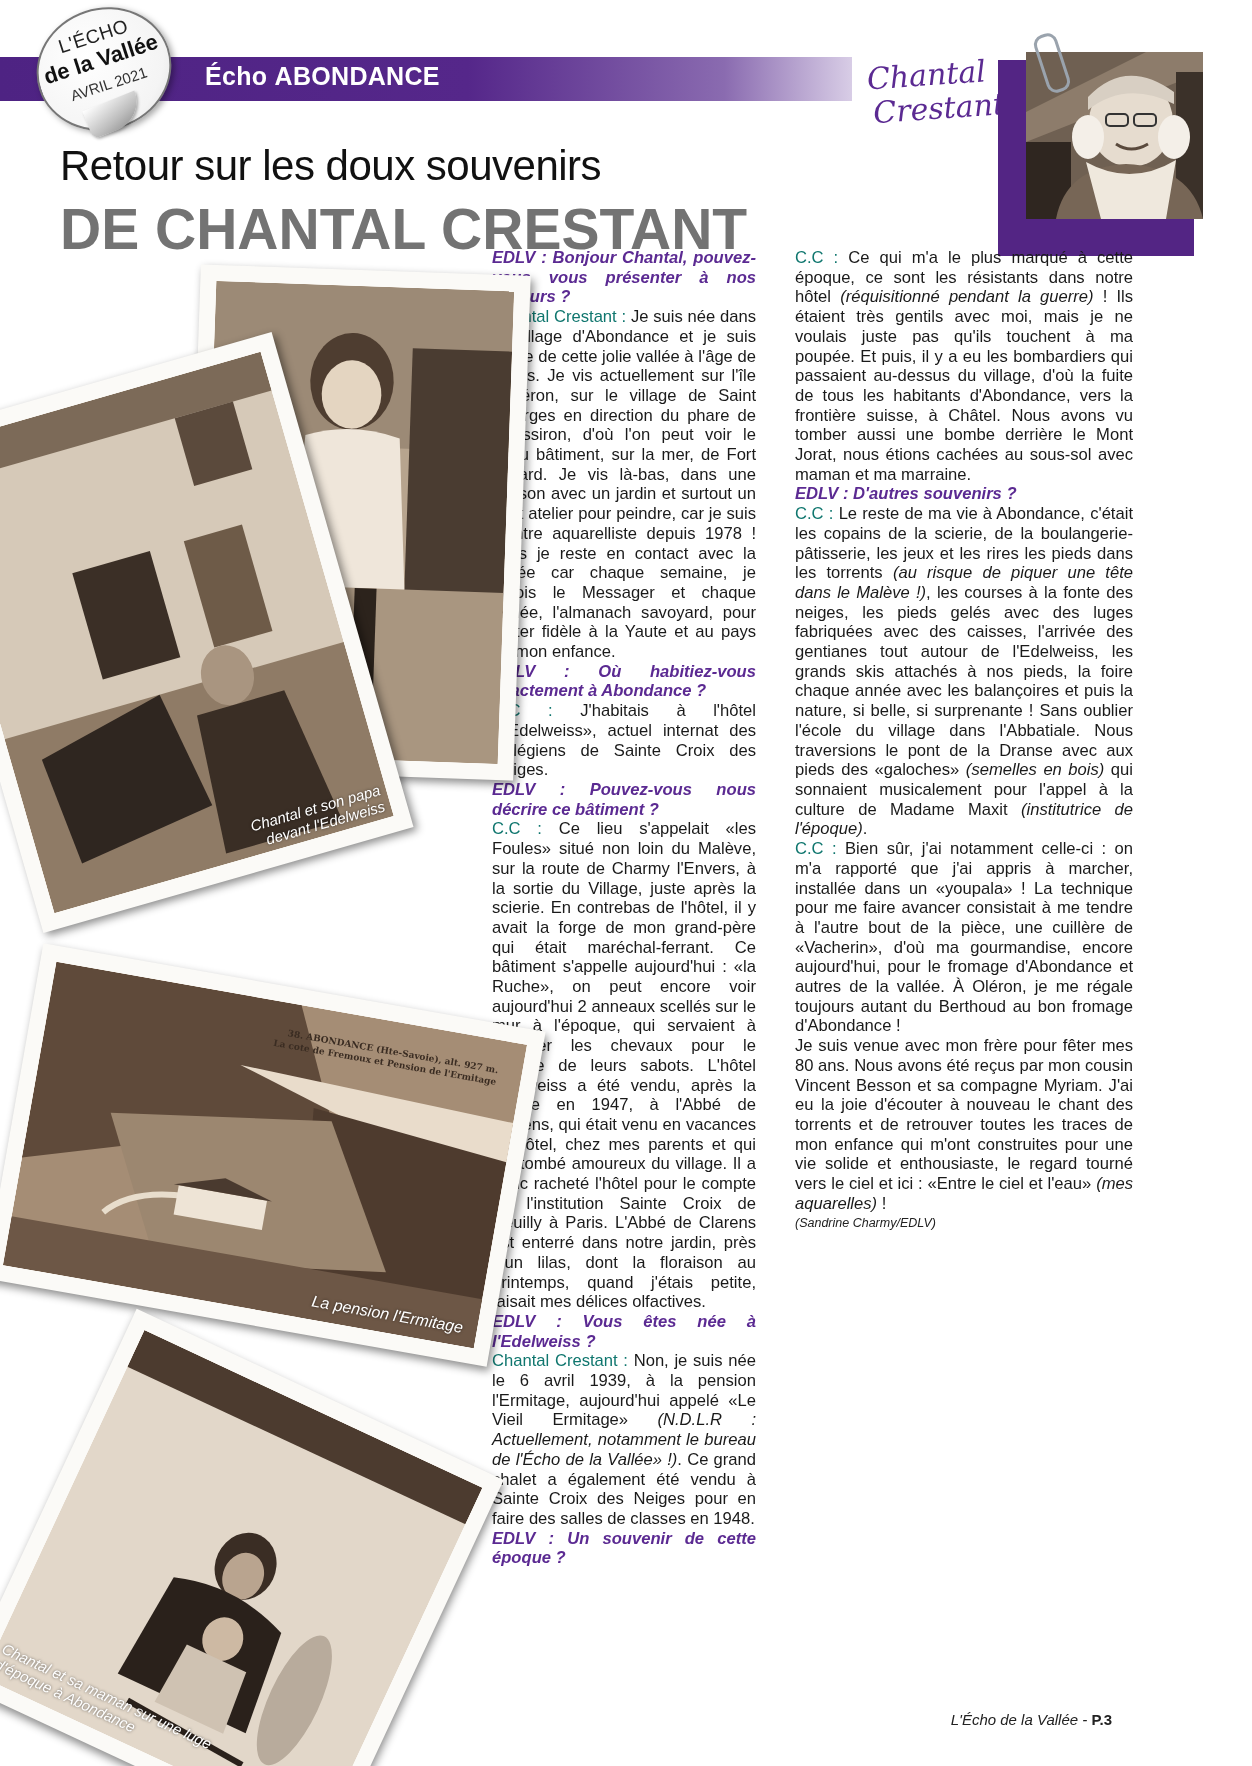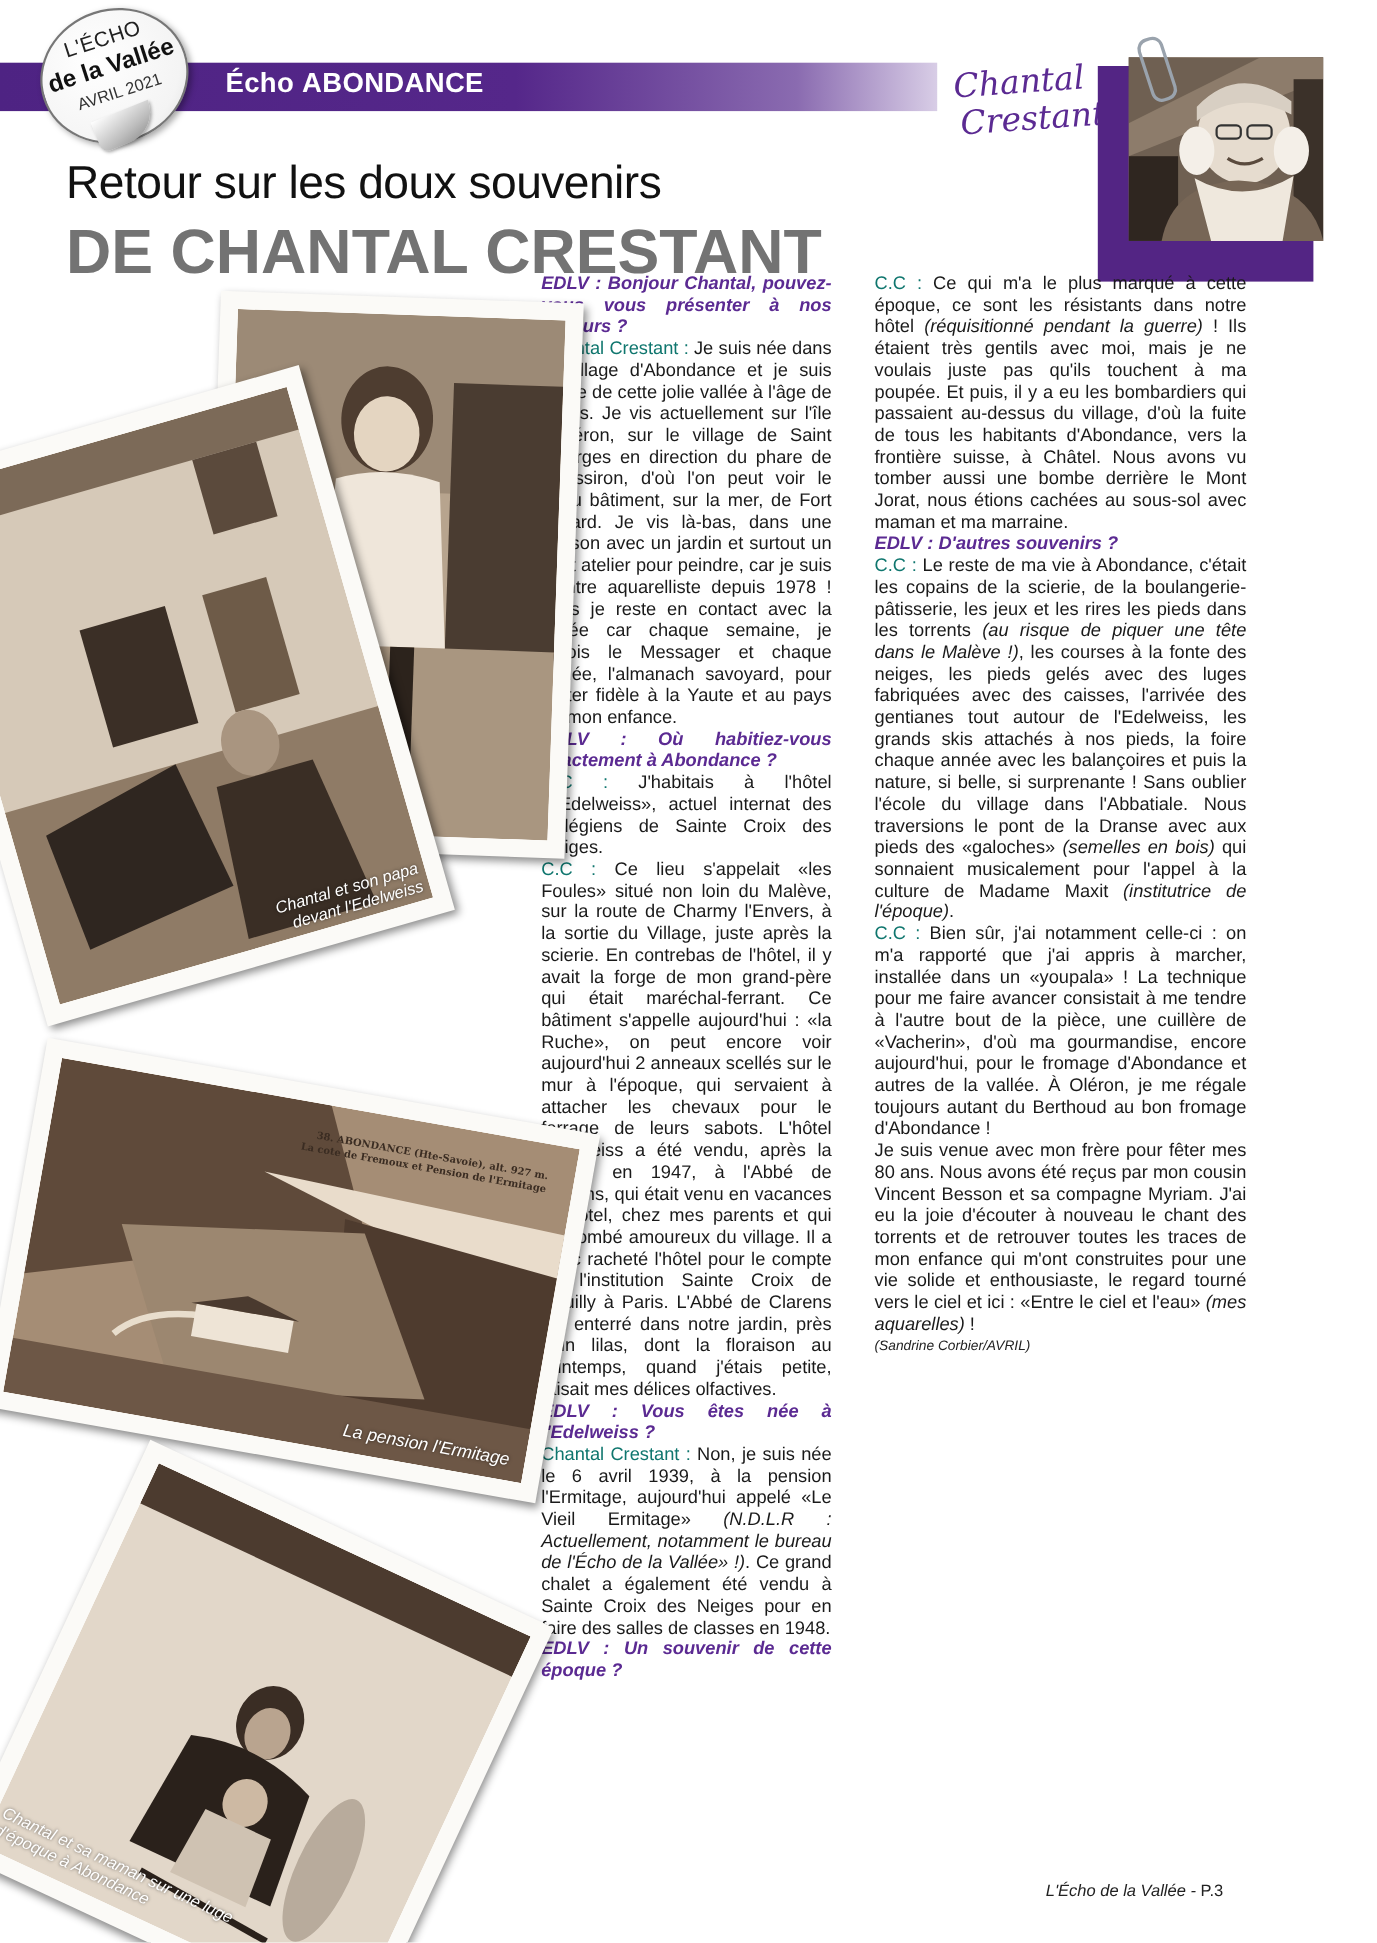--- a/index.html
+++ b/index.html
@@ -51,21 +51,21 @@
   .col1 { left:492px; width:264px; }
   .col2 { left:795px; width:338px; top:248px; }
   .q { color:#5b2a92; font-weight:bold; font-style:italic; }
   .who { color:#0f766e; }
   .it { font-style:italic; }
   .p { margin:0; }
   .credit { font-size:12.5px; font-style:italic; line-height:20px; color:#222; }
 
   .footer { position:absolute; right:140px; top:1711px; font-size:15px; color:#222; }
   .footer .pub { font-style:italic; }
-  .footer .pg { font-weight:normal; }
+  .footer .pg { font-weight:bold; }
 </style>
 </head>
 <body>
 
 <div class="band"></div>
 <div class="band-text">
   <span class="light">Écho</span>
   <span class="strong">ABONDANCE</span>
 </div>
 
@@ -178,31 +178,32 @@
     <div>Chantal et sa maman sur une luge</div>
     <div>d'époque à Abondance</div>
   </div>
 </div>
 
 <div class="col col1">
   <p class="p q">EDLV : Bonjour Chantal, pouvez-vous vous présenter à nos lecteurs ?</p>
   <p class="p"><span class="who">Chantal Crestant :</span><span> Je suis née dans le village d'Abondance et je suis partie de cette jolie vallée à l'âge de 8 ans.  Je vis actuellement sur l'île d'Oléron, sur le village de Saint Georges en direction du phare de Chassiron, d'où l'on peut voir le beau bâtiment, sur la mer, de Fort boyard. Je vis là-bas, dans une maison avec un jardin et surtout un petit atelier pour peindre, car je suis peintre aquarelliste depuis 1978 ! Mais je reste en contact avec la vallée car chaque semaine, je reçois le Messager et chaque année, l'almanach savoyard, pour rester fidèle à la Yaute et au pays de mon enfance.</span></p>
   <p class="p q">EDLV : Où habitiez-vous exactement à Abondance ?</p>
   <p class="p"><span class="who">C.C :</span><span> J'habitais à l'hôtel «l'Edelweiss», actuel internat des collégiens de Sainte Croix des Neiges.</span></p>
+  <p class="p q">EDLV : Pouvez-vous nous décrire ce bâtiment ?</p>
   <p class="p"><span class="who">C.C :</span><span> Ce lieu s'appelait «les Foules» situé non loin du Malève, sur la route de Charmy l'Envers, à la sortie du Village, juste après la scierie. En contrebas de l'hôtel, il y avait la forge de mon grand-père qui était maréchal-ferrant. Ce bâtiment s'appelle aujourd'hui : «la Ruche», on peut encore voir aujourd'hui 2 anneaux scellés sur le mur à l'époque, qui servaient à attacher les chevaux pour le ferrage de leurs sabots. L'hôtel Edelweiss a été vendu, après la guerre en 1947, à l'Abbé de Clarens, qui était venu en vacances à l'hôtel, chez mes parents et qui est tombé amoureux du village. Il a donc racheté l'hôtel pour le compte de l'institution Sainte Croix de Neuilly à Paris. L'Abbé de Clarens est enterré dans notre jardin, près d'un lilas, dont la floraison au printemps, quand j'étais petite, faisait mes délices olfactives.</span></p>
   <p class="p q">EDLV : Vous êtes née à l'Edelweiss ?</p>
   <p class="p"><span class="who">Chantal Crestant :</span><span> Non, je suis née le 6 avril 1939, à la pension l'Ermitage, aujourd'hui appelé «Le Vieil Ermitage» </span><span class="it">(N.D.L.R : Actuellement, notamment le bureau de l'Écho de la Vallée» !)</span><span>. Ce grand chalet a également été vendu à Sainte Croix des Neiges pour en faire des salles de classes en 1948.</span></p>
   <p class="p q">EDLV : Un souvenir de cette époque ?</p>
 </div>
 
 <div class="col col2">
   <p class="p"><span class="who">C.C :</span><span> Ce qui m'a le plus marqué à cette époque, ce sont les résistants dans notre hôtel </span><span class="it">(réquisitionné pendant la guerre)</span><span> ! Ils étaient très gentils avec moi, mais je ne voulais juste pas qu'ils touchent à ma poupée. Et puis, il y a eu les bombardiers qui passaient au-dessus du village, d'où la fuite de tous les habitants d'Abondance, vers la frontière suisse, à Châtel. Nous avons vu tomber aussi une bombe derrière le Mont Jorat, nous étions cachées au sous-sol avec maman et ma marraine.</span></p>
   <p class="p q">EDLV : D'autres souvenirs ?</p>
   <p class="p"><span class="who">C.C :</span><span> Le reste de ma vie à Abondance, c'était les copains de la scierie, de la boulangerie-pâtisserie, les jeux et les rires les pieds dans les torrents </span><span class="it">(au risque de piquer une tête dans le Malève !)</span><span>, les courses à la fonte des neiges, les pieds gelés avec des luges fabriquées avec des caisses, l'arrivée des gentianes tout autour de l'Edelweiss, les grands skis attachés à nos pieds, la foire chaque année avec les balançoires et puis la nature, si belle, si surprenante ! Sans oublier l'école du village dans l'Abbatiale. Nous traversions le pont de la Dranse avec aux pieds des «galoches» </span><span class="it">(semelles en bois)</span><span> qui sonnaient musicalement pour l'appel à la culture de Madame Maxit </span><span class="it">(institutrice de l'époque)</span><span>.</span></p>
   <p class="p"><span class="who">C.C :</span><span> Bien sûr, j'ai notamment celle-ci : on m'a rapporté que j'ai appris à marcher, installée dans un «youpala» ! La technique pour me faire avancer consistait à me tendre à l'autre bout de la pièce, une cuillère de «Vacherin», d'où ma gourmandise, encore aujourd'hui, pour le fromage d'Abondance et autres de la vallée. À Oléron, je me régale toujours autant du Berthoud au bon fromage d'Abondance !</span></p>
   <p class="p"><span>Je suis venue avec mon frère pour fêter mes 80 ans. Nous avons été reçus par mon cousin Vincent Besson et sa compagne Myriam. J'ai eu la joie d'écouter à nouveau le chant des torrents et de retrouver toutes les traces de mon enfance qui m'ont construites pour une vie solide et enthousiaste, le regard tourné vers le ciel et ici : «Entre le ciel et l'eau» </span><span class="it">(mes aquarelles)</span><span> !</span></p>
-  <p class="p credit">(Sandrine Corbier/AVRIL)</p>
+  <p class="p credit">(Sandrine Charmy/EDLV)</p>
 </div>
 
 <div class="footer">
   <span class="pub">L'Écho de la Vallée -</span>
   <span class="pg">P.3</span>
 </div>
 
 </body></html>

